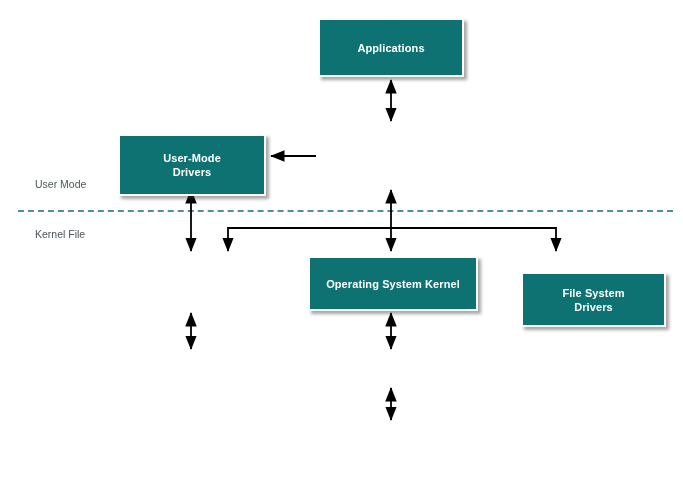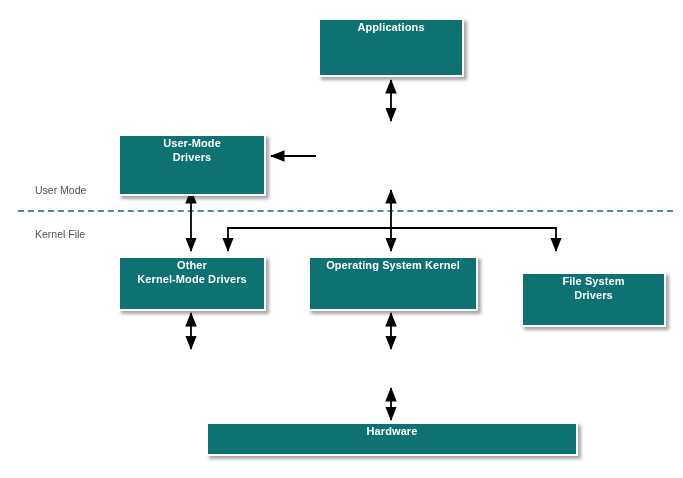--- a/index.html
+++ b/index.html
@@ -28,20 +28,21 @@
     background: #0e7272;
     border: 2px solid #ffffff;
     box-sizing: border-box;
     color: #ffffff;
     font-size: 11px;
     font-weight: bold;
     letter-spacing: 0.1px;
     line-height: 14px;
     text-align: center;
     display: flex;
+    align-items: center;
     justify-content: center;
     box-shadow: 3px 3px 3px rgba(60,60,60,0.45);
     z-index: 3;
   }
   .node .lbl {
     display: block;
     white-space: pre-line;
   }
 
   
@@ -98,49 +99,42 @@
 
     <line x1="191" y1="313" x2="191" y2="349" stroke="#000" stroke-width="1.8" marker-start="url(#arrTail)" marker-end="url(#arrHead)"></line>
 
     <line x1="391" y1="313" x2="391" y2="349" stroke="#000" stroke-width="1.8" marker-start="url(#arrTail)" marker-end="url(#arrHead)"></line>
 
     <line x1="391" y1="388" x2="391" y2="420" stroke="#000" stroke-width="1.8" marker-start="url(#arrTail)" marker-end="url(#arrHead)"></line>
   </svg>
 
   <div class="divider" style="left:18px; top:210px; width:655px;"></div>
 
-  <div class="zone-label" style="left:35px; top:184px;">
+  <div class="zone-label" style="left:35px; top:178px;">
     <span>User Mode</span>
   </div>
   <div class="zone-label" style="left:35px; top:228px;">
     <span>Kernel File</span>
   </div>
 
   <div class="node" style="left:318px; top:18px; width:146px; height:59px;">
     <span class="lbl">Applications</span>
   </div>
 
   <div class="node" style="left:118px; top:134px; width:148px; height:62px;">
     <span class="lbl">User-Mode
 Drivers</span>
   </div>
 
 
-  <div class="node" style="left:118px; top:256px; width:148px; height:55px;">
-    <span class="lbl">Other
-Kernel-Mode Drivers</span>
-  </div>
 
   <div class="node" style="left:308px; top:256px; width:170px; height:55px;">
     <span class="lbl">Operating System Kernel</span>
   </div>
 
   <div class="node" style="left:521px; top:272px; width:145px; height:55px;">
     <span class="lbl">File System
 Drivers</span>
   </div>
 
 
-  <div class="node" style="left:206px; top:422px; width:372px; height:34px;">
-    <span class="lbl">Hardware</span>
-  </div>
 
 </div>
 
 </body></html>

